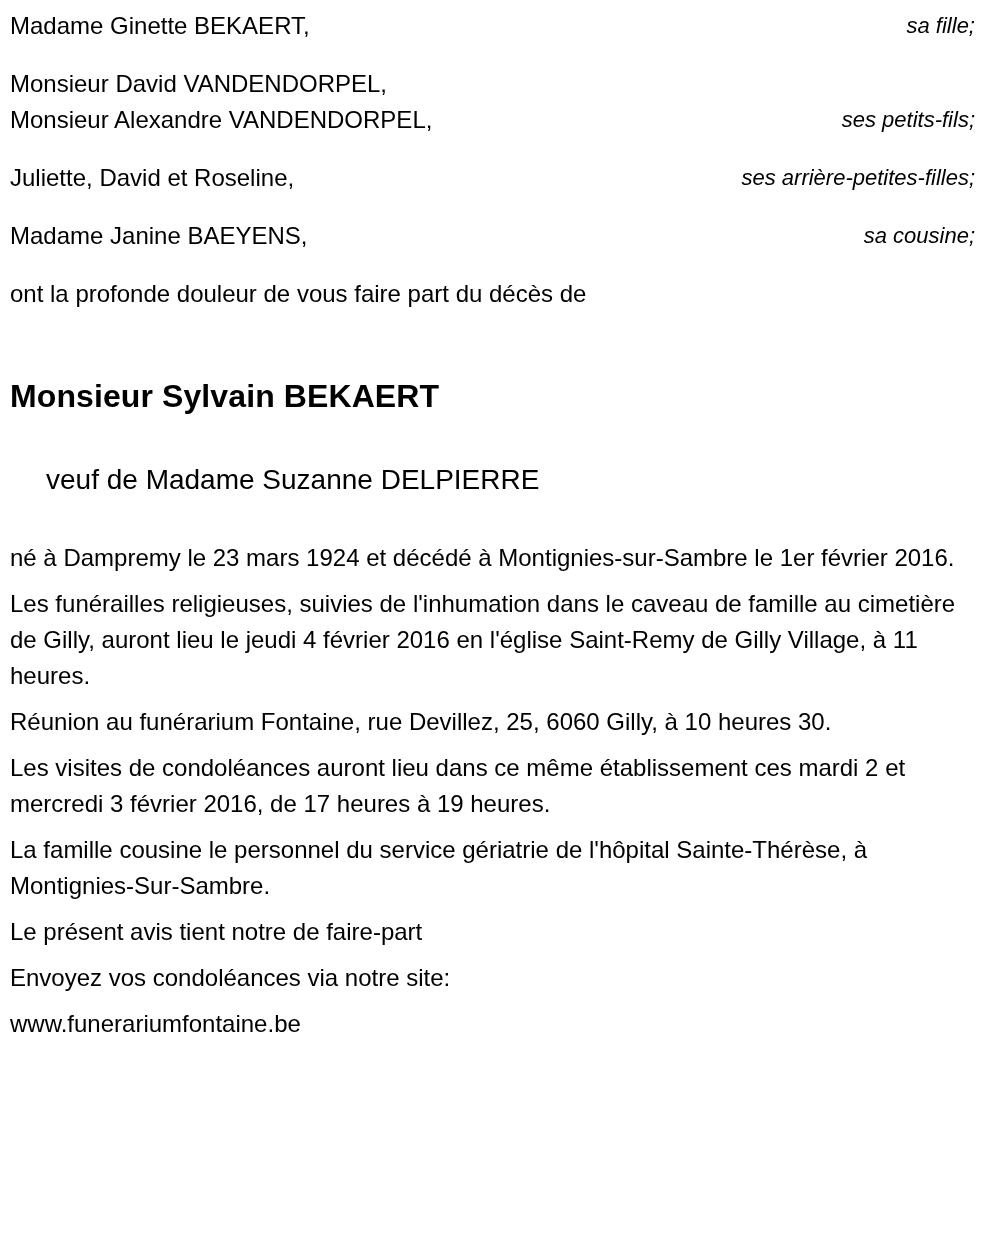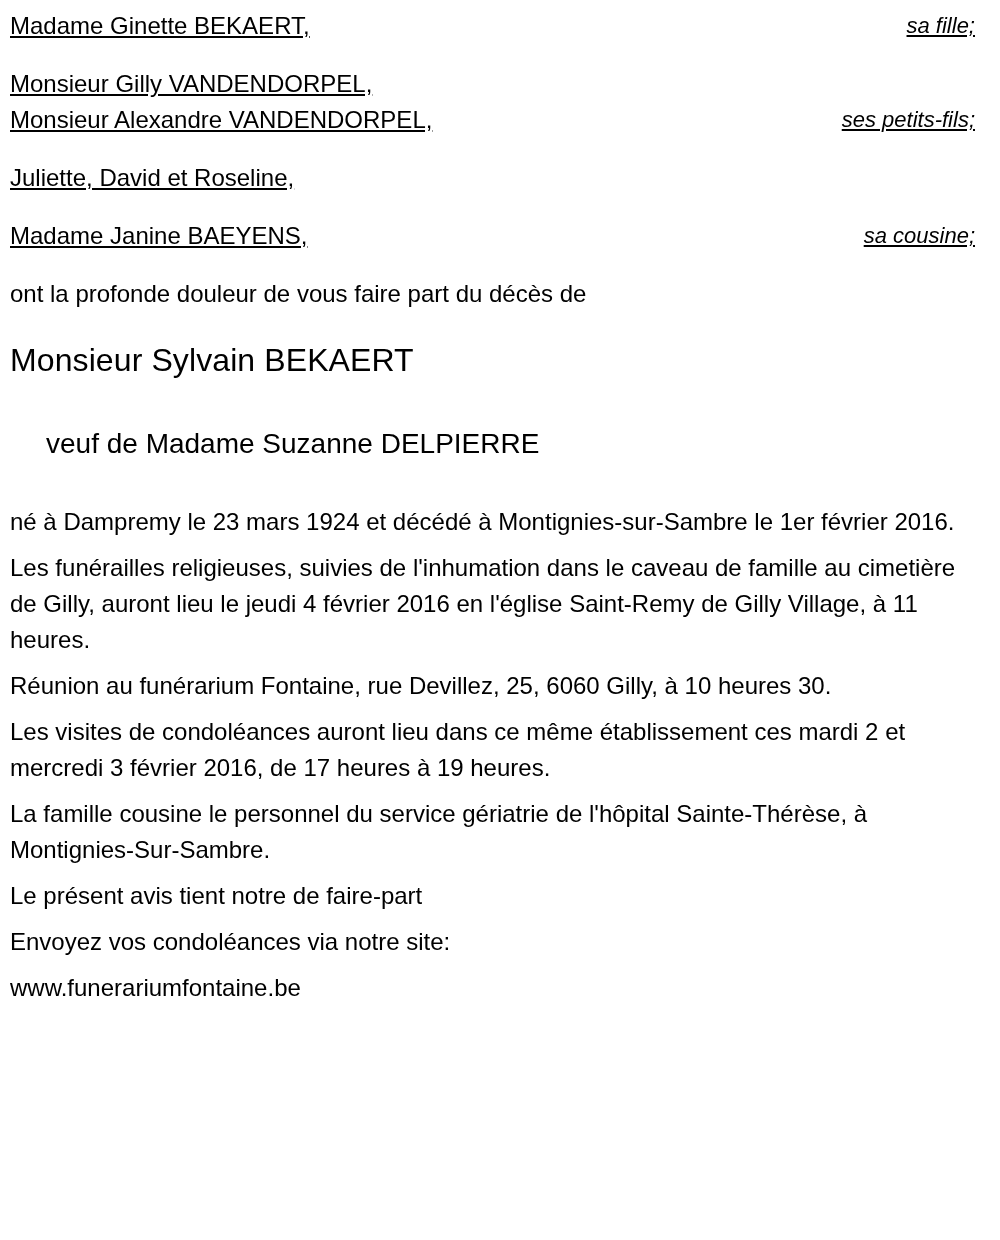--- a/index.html
+++ b/index.html
@@ -25,21 +25,20 @@
   
   .family-block {
     margin-bottom: 6px;
   }
   .family-group {
     display: flex;
     align-items: flex-end;
     justify-content: space-between;
     width: 100%;
     margin-bottom: 22px;
-    text-decoration: underline;
   }
   .family-names {
     flex: 0 1 auto;
     max-width: 600px;
   }
   .family-name {
     font-size: 24px;
     line-height: 36px;
     white-space: nowrap;
   }
@@ -54,23 +53,23 @@
   }
 
   
   .announce-line {
     font-size: 24px;
     line-height: 36px;
     margin-top: 12px;
   }
   .deceased-name {
     font-size: 32px;
-    font-weight: normal;
+    font-weight: bold;
     line-height: 40px;
-    margin-top: 28px;
+    margin-top: 64px;
     letter-spacing: 0.1px;
   }
   .spouse-line {
     font-size: 28px;
     line-height: 36px;
     margin-top: 46px;
     margin-left: 36px;
   }
 
   
@@ -96,30 +95,31 @@
 
     <div class="family-group">
       <div class="family-names">
         <div class="family-name">Madame Ginette BEKAERT,</div>
       </div>
       <div class="family-relation">sa fille;</div>
     </div>
 
     <div class="family-group">
       <div class="family-names">
-        <div class="family-name">Monsieur Gilly VANDENDORPEL,</div>
+        <div class="family-name">Monsieur David VANDENDORPEL,</div>
         <div class="family-name">Monsieur Alexandre VANDENDORPEL,</div>
       </div>
       <div class="family-relation">ses petits-fils;</div>
     </div>
 
     <div class="family-group">
       <div class="family-names">
         <div class="family-name">Juliette, David et Roseline,</div>
       </div>
+      <div class="family-relation">ses arrière-petites-filles;</div>
     </div>
 
     <div class="family-group">
       <div class="family-names">
         <div class="family-name">Madame Janine BAEYENS,</div>
       </div>
       <div class="family-relation">sa cousine;</div>
     </div>
 
   </div>

